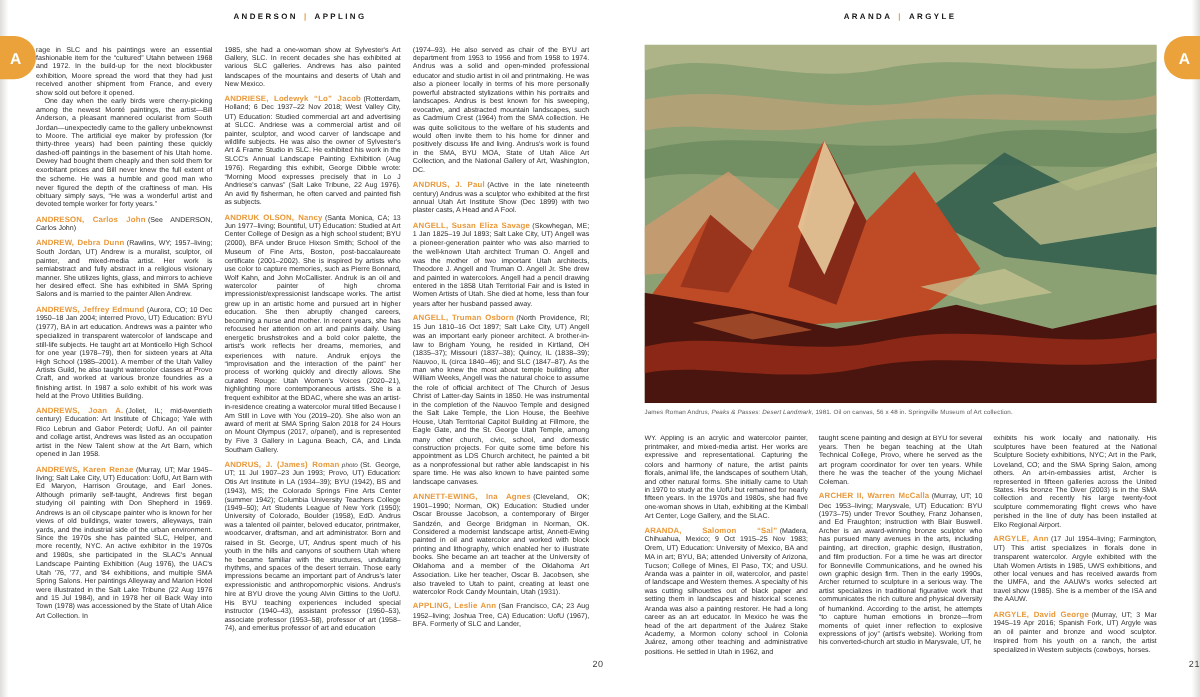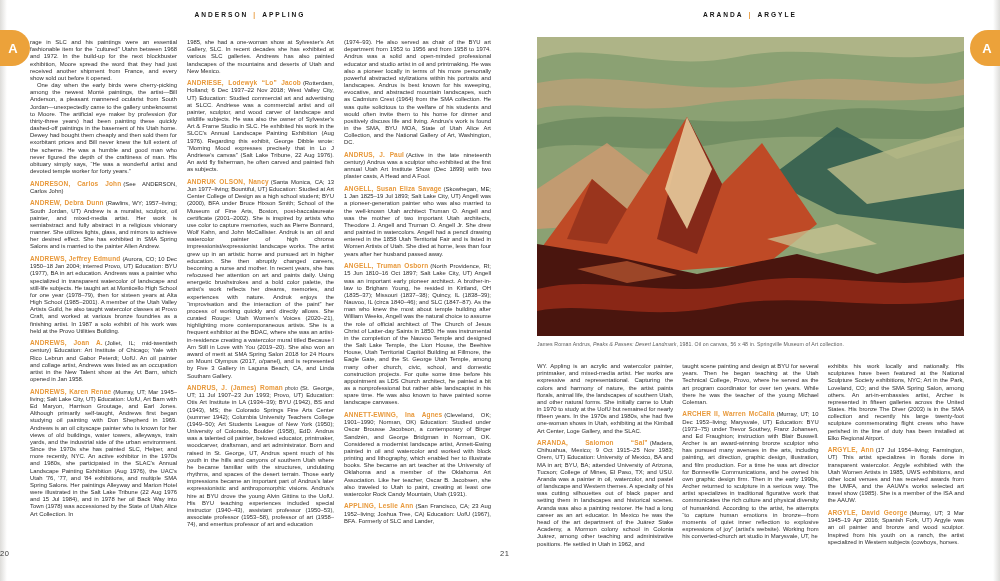--- a/index.html
+++ b/index.html
@@ -18,21 +18,21 @@
   .cols-left { left:30px; top:39px; width:461px; height:524px; gap:10px; }
   .cols-right { left:537px; top:363px; width:427px; height:213px; gap:9px; }
   .col { flex:1; overflow:hidden; text-align:justify; font-size:5.9px; line-height:7.17px; color:#2c2c2c; }
   .block { margin:0; }
   .block.entry { margin-top:4.4px; }
   .block.indent { text-indent:7px; }
   .entry-name { color:#E8993B; font-weight:bold; font-size:6.5px; letter-spacing:.15px; }
   .entry-suffix { font-style:italic; font-size:5.3px; color:#444; padding-left:2px; }
   .entry-name + span, .entry-suffix + span { padding-left:2px; }
 
-  .folio { position:absolute; top:549px; font-size:7.5px; color:#3a3a3a; text-align:left; letter-spacing:.5px; }
+  .folio { position:absolute; top:549px; font-size:7.5px; color:#3a3a3a; text-align:right; letter-spacing:.5px; }
   .folio-left { left:0; width:503px; }
   .folio-right { left:500px; width:500px; }
 
   .painting { position:absolute; left:537px; top:37px; width:427px; height:299px; overflow:hidden; }
   .painting svg { width:100%; height:100%; display:block; }
   .caption { position:absolute; left:537px; top:341px; width:427px; font-size:5.2px; color:#5a5a5a; letter-spacing:.1px; }
   .caption .cap-title { font-style:italic; }
 
   .tab { position:absolute; width:30px; height:36px; background:#ECA23A; color:#ffffff; font-weight:bold; font-size:13px; display:flex; align-items:center; justify-content:center; font-family:"Liberation Sans", sans-serif; }
   .tab-left { left:0; top:30px; border-radius:0 18px 18px 0; padding-right:4px; }

